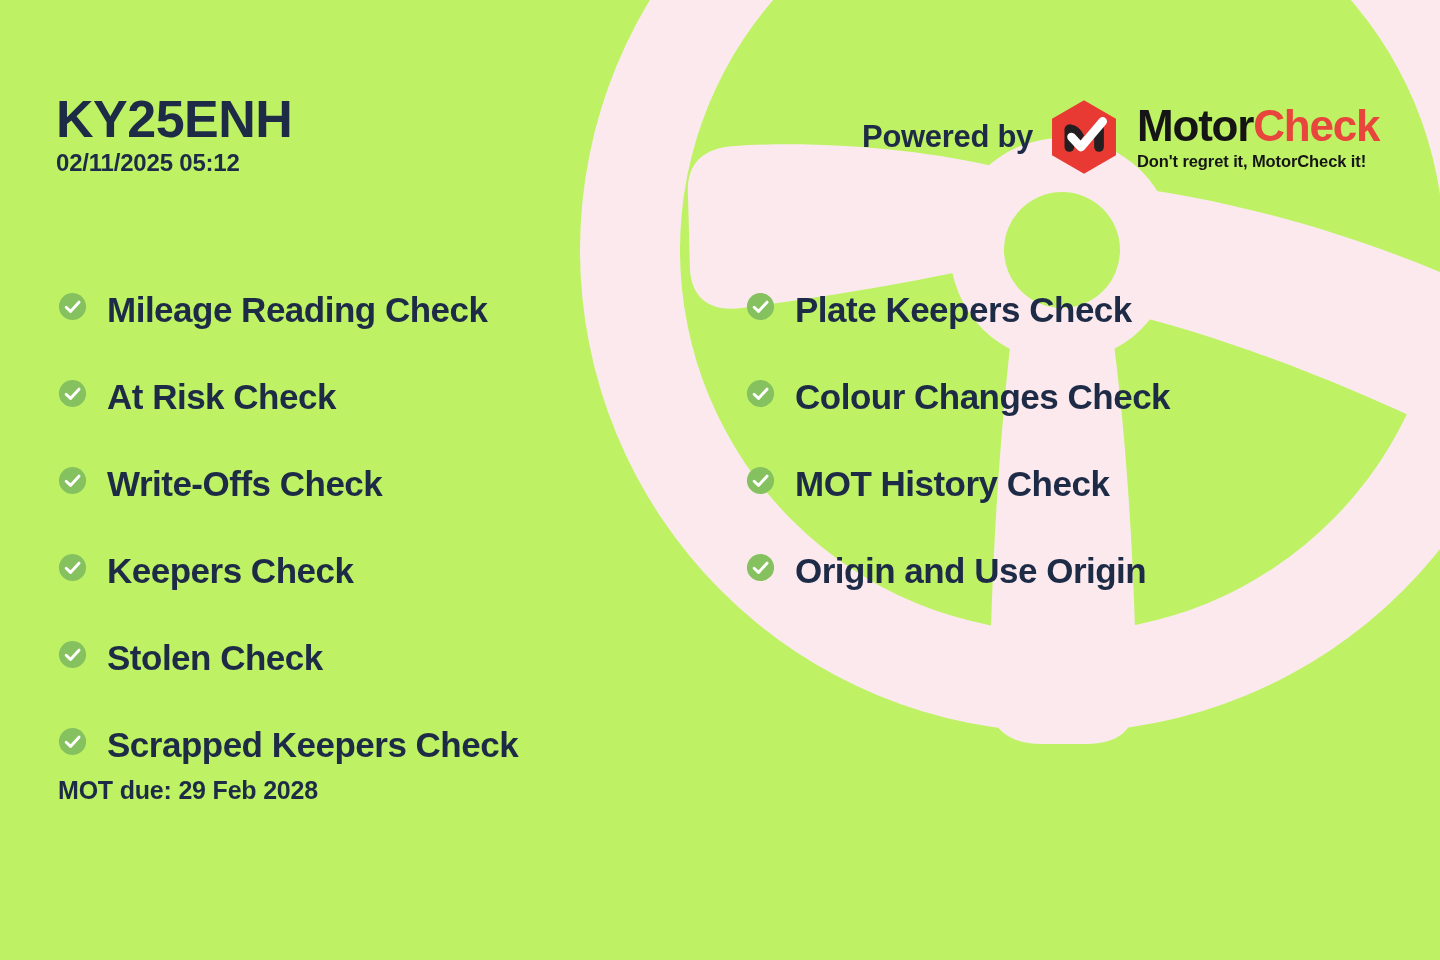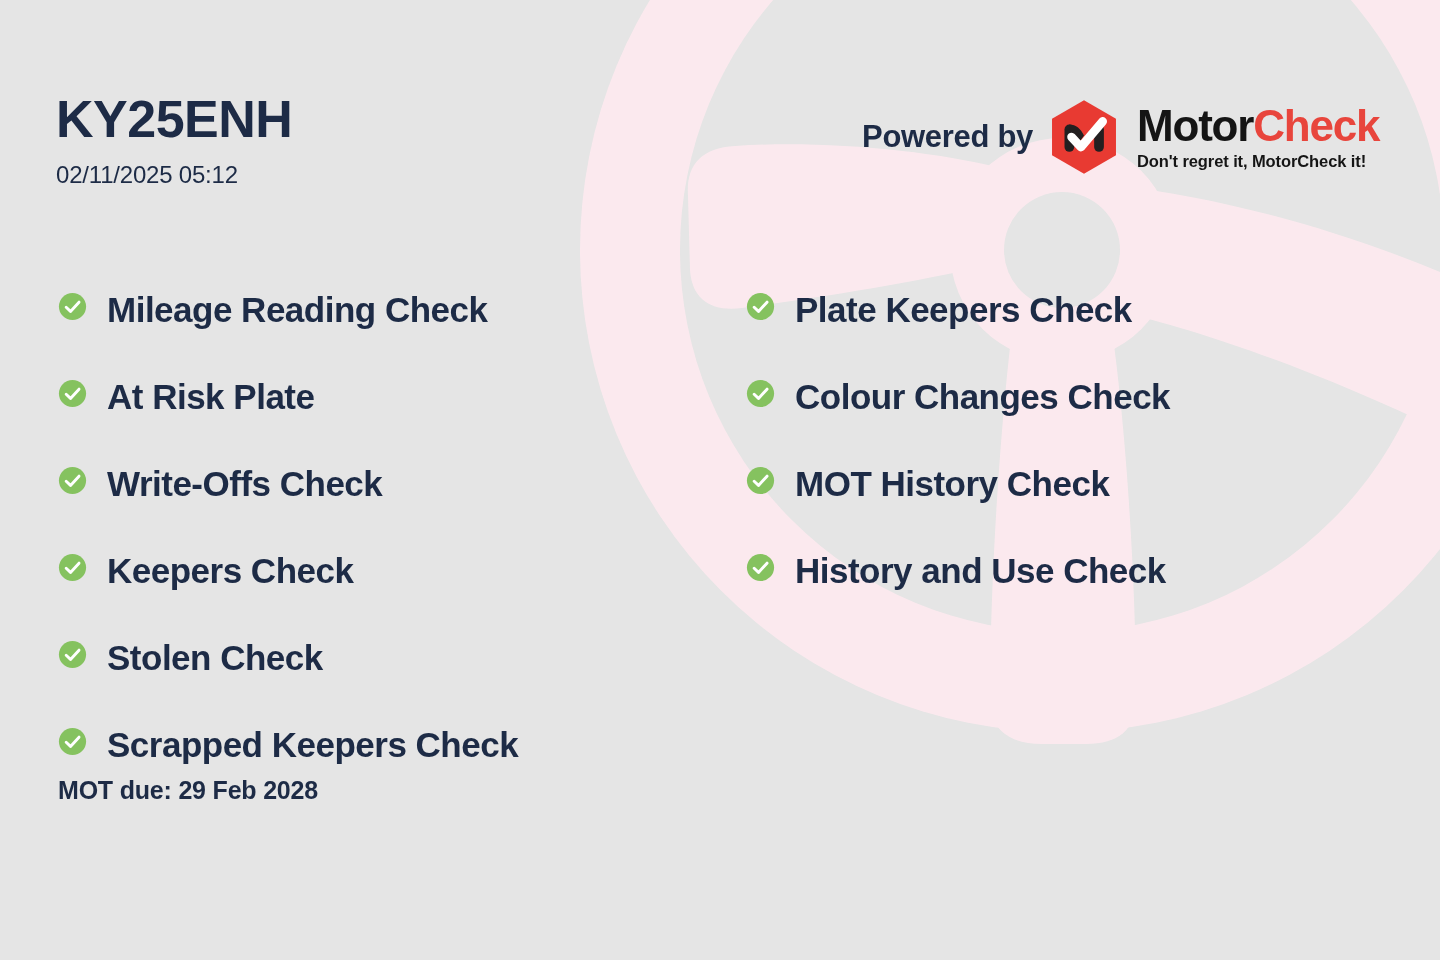--- a/index.html
+++ b/index.html
@@ -9,21 +9,21 @@
     background: #ffffff;
   }
   body {
     font-family: "Liberation Sans", sans-serif;
     -webkit-font-smoothing: antialiased;
   }
   #stage {
     position: relative;
     width: 1440px;
     height: 960px;
-    background: #e5e5e5;
+    background: #bef264;
     overflow: hidden;
   }
 
   
   .watermark {
     position: absolute;
     left: 0;
     top: 0;
     width: 1440px;
     height: 960px;
@@ -50,24 +50,24 @@
     font-size: 38px;
     font-weight: bold;
     line-height: 1.15;
     letter-spacing: -0.4px;
     color: #1d2b46;
     margin: 6px 0 0 0;
     white-space: nowrap;
   }
   .plate-timestamp {
     font-size: 24px;
-    font-weight: normal;
+    font-weight: bold;
     line-height: 1.2;
     color: #1d2b46;
-    margin: 15px 0 0 0;
+    margin: 3px 0 0 0;
     letter-spacing: -0.2px;
   }
 
   
   .powered-lockup {
     position: absolute;
     left: 862px;
     top: 98px;
     display: flex;
     align-items: center;
@@ -238,21 +238,21 @@
           <circle cx="16" cy="16" r="15" fill="#85c25f"></circle>
           <path d="M9 16.8 L13.8 21.4 L23.2 11.2" fill="none" stroke="#ffffff" stroke-width="3.2" stroke-linecap="round" stroke-linejoin="round"></path>
         </svg>
       <span class="check-label">Mileage Reading Check</span>
     </div>
     <div class="check-item">
       <svg class="check-icon" viewBox="0 0 32 32" xmlns="http://www.w3.org/2000/svg" aria-hidden="true">
           <circle cx="16" cy="16" r="15" fill="#85c25f"></circle>
           <path d="M9 16.8 L13.8 21.4 L23.2 11.2" fill="none" stroke="#ffffff" stroke-width="3.2" stroke-linecap="round" stroke-linejoin="round"></path>
         </svg>
-      <span class="check-label">At Risk Plate</span>
+      <span class="check-label">At Risk Check</span>
     </div>
     <div class="check-item">
       <svg class="check-icon" viewBox="0 0 32 32" xmlns="http://www.w3.org/2000/svg" aria-hidden="true">
           <circle cx="16" cy="16" r="15" fill="#85c25f"></circle>
           <path d="M9 16.8 L13.8 21.4 L23.2 11.2" fill="none" stroke="#ffffff" stroke-width="3.2" stroke-linecap="round" stroke-linejoin="round"></path>
         </svg>
       <span class="check-label">Write-Offs Check</span>
     </div>
     <div class="check-item">
       <svg class="check-icon" viewBox="0 0 32 32" xmlns="http://www.w3.org/2000/svg" aria-hidden="true">
@@ -297,19 +297,19 @@
           <circle cx="16" cy="16" r="15" fill="#85c25f"></circle>
           <path d="M9 16.8 L13.8 21.4 L23.2 11.2" fill="none" stroke="#ffffff" stroke-width="3.2" stroke-linecap="round" stroke-linejoin="round"></path>
         </svg>
       <span class="check-label">MOT History Check</span>
     </div>
     <div class="check-item">
       <svg class="check-icon" viewBox="0 0 32 32" xmlns="http://www.w3.org/2000/svg" aria-hidden="true">
           <circle cx="16" cy="16" r="15" fill="#85c25f"></circle>
           <path d="M9 16.8 L13.8 21.4 L23.2 11.2" fill="none" stroke="#ffffff" stroke-width="3.2" stroke-linecap="round" stroke-linejoin="round"></path>
         </svg>
-      <span class="check-label">History and Use Check</span>
+      <span class="check-label">Origin and Use Origin</span>
     </div>
   </div>
 
   <div class="mot-due">MOT due: 29 Feb 2028</div>
 
 </div>
 
 </body></html>

